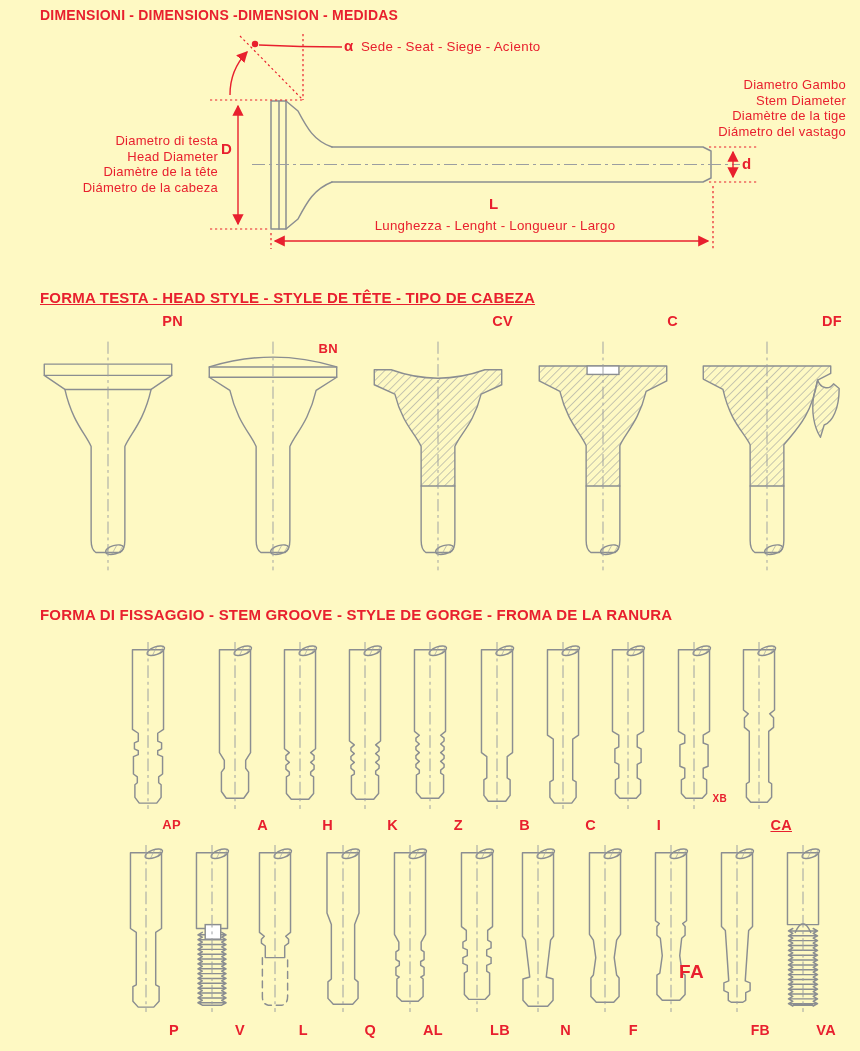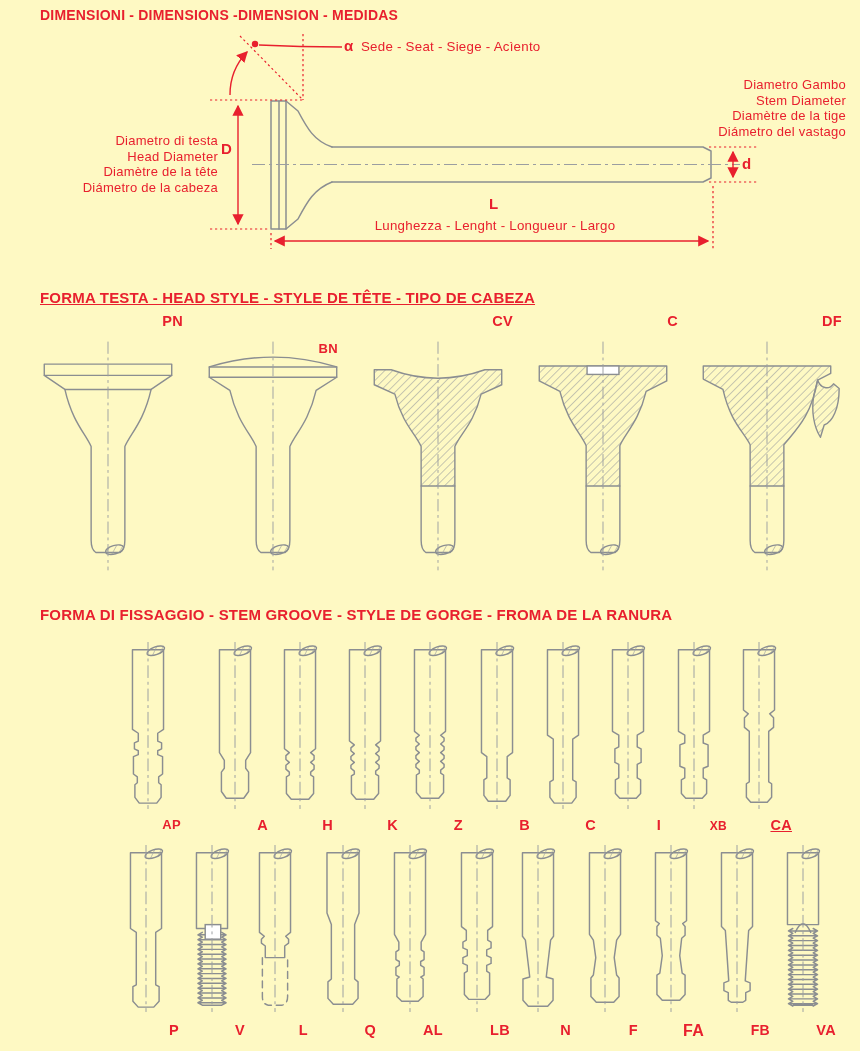--- a/index.html
+++ b/index.html
@@ -180,21 +180,21 @@
           <path class="ol" d="M18,10 L50,10 L50,94 L43.5,98 L43.5,110 L47.5,112 L47.5,126 L43.5,128 L43.5,142 L47,144 L47,158 L42.5,163 L25.5,163 L21,158 L21,144 L24.5,142 L24.5,128 L20.5,126 L20.5,112 L24.5,110 L24.5,98 L18,94 Z"></path>
           <ellipse class="hat" cx="42" cy="11" rx="9.5" ry="4" transform="rotate(-20 42 11)"></ellipse>
           <line class="cl" x1="34" y1="2" x2="34" y2="174"></line>
         </svg></div>
       <div class="abs lbl" style="left: 595px; top: 817px; width: 66px; font-size: 14.5px;">I</div>
       <div class="abs" style="left: 661px; top: 640px;"><svg width="66" height="171" viewBox="0 0 68 176">
           <path class="ol" d="M18,10 L50,10 L50,94 L43.5,98 L43.5,106 L48.5,108 L48.5,130 L43.5,132 L43.5,142 L47,144 L47,158 L42.5,163 L25.5,163 L21,158 L21,144 L24.5,142 L24.5,132 L19.5,130 L19.5,108 L24.5,106 L24.5,98 L18,94 Z"></path>
           <ellipse class="hat" cx="42" cy="11" rx="9.5" ry="4" transform="rotate(-20 42 11)"></ellipse>
           <line class="cl" x1="34" y1="2" x2="34" y2="174"></line>
         </svg></div>
-      <div class="abs lbl" style="left: 661px; top: 819px; width: 66px; font-size: 12px;">XB</div>
+      <div class="abs lbl" style="left: 661px; top: 793px; width: 66px; font-size: 10px;">XB</div>
       <div class="abs" style="left: 726px; top: 640px;"><svg width="66" height="171" viewBox="0 0 68 176">
           <path class="ol" d="M18,10 L50,10 L50,72 L45,76 L49,80 L49,90 L44,94 L44,146 L47,148 L47,162 L42.5,167 L25.5,167 L21,162 L21,148 L24,146 L24,94 L19,90 L19,80 L23,76 L18,72 Z"></path>
           <ellipse class="hat" cx="42" cy="11" rx="9.5" ry="4" transform="rotate(-20 42 11)"></ellipse>
           <line class="cl" x1="34" y1="2" x2="34" y2="174"></line>
         </svg></div>
       <div class="abs lbl" style="left: 726px; top: 817px; width: 66px; font-size: 14.5px; text-decoration: underline;">CA</div>
       <div class="abs" style="left: 113px; top: 843px;"><svg width="66" height="171" viewBox="0 0 68 176">
           <path class="ol" d="M18,10 L50,10 L50,88 L44,92 L44,146 L47.5,148 L47.5,163 L42,169 L26,169 L20.5,163 L20.5,148 L24,146 L24,92 L18,88 Z"></path>
           <ellipse class="hat" cx="42" cy="11" rx="9.5" ry="4" transform="rotate(-20 42 11)"></ellipse>
           <line class="cl" x1="34" y1="2" x2="34" y2="174"></line>
@@ -243,21 +243,21 @@
           <path class="ol" d="M18,10 L50,10 L50,94 L46,100 L43.5,118 L46,136 L48.5,139 L48.5,158 L43,164 L25,164 L19.5,158 L19.5,139 L22,136 L24.5,118 L22,100 L18,94 Z"></path>
           <ellipse class="hat" cx="42" cy="11" rx="9.5" ry="4" transform="rotate(-20 42 11)"></ellipse>
           <line class="cl" x1="34" y1="2" x2="34" y2="174"></line>
         </svg></div>
       <div class="abs lbl" style="left: 572px; top: 1022px; width: 66px; font-size: 14.5px;">F</div>
       <div class="abs" style="left: 638px; top: 843px;"><svg width="66" height="171" viewBox="0 0 68 176">
           <path class="ol" d="M18,10 L50,10 L50,80 L46,83 L48.5,86 L48.5,95 L45,98 L43,116 L45.5,134 L48.5,136 L48.5,156 L43,162 L25,162 L19.5,156 L19.5,136 L22.5,134 L25,116 L23,98 L19.5,95 L19.5,86 L22,83 L18,80 Z"></path>
           <ellipse class="hat" cx="42" cy="11" rx="9.5" ry="4" transform="rotate(-20 42 11)"></ellipse>
           <line class="cl" x1="34" y1="2" x2="34" y2="174"></line>
         </svg></div>
-      <div class="abs lbl" style="left: 638px; top: 1022px; width: 66px; font-size: 16px;">FA</div>
+      <div class="abs lbl" style="left: 638px; top: 961px; width: 66px; font-size: 19px;">FA</div>
       <div class="abs" style="left: 704px; top: 843px;"><svg width="66" height="171" viewBox="0 0 68 176">
           <path class="ol" d="M18,10 L50,10 L50,86 L46,90 L42.5,142 L47.5,144 L47.5,152 L43,154 L43,162 L40,164 L28,164 L25,162 L25,154 L20.5,152 L20.5,144 L25.5,142 L22,90 L18,86 Z"></path>
           <ellipse class="hat" cx="42" cy="11" rx="9.5" ry="4" transform="rotate(-20 42 11)"></ellipse>
           <line class="cl" x1="34" y1="2" x2="34" y2="174"></line>
         </svg></div>
       <div class="abs lbl" style="left: 704px; top: 1022px; width: 66px; font-size: 14px;">FB</div>
       <div class="abs" style="left: 770px; top: 843px;"><svg width="66" height="171" viewBox="0 0 68 176">
           <path class="ol" d="M18,10 L50,10 L50,84 L18,84 Z"></path>
           <path class="ol" d="M23.5,88 L19,90.5 L23.5,93 M44.5,88 L49,90.5 L44.5,93 M20.5,90.5 L47.5,90.5 M23.5,93 L19,95.5 L23.5,98 M44.5,93 L49,95.5 L44.5,98 M20.5,95.5 L47.5,95.5 M23.5,98 L19,100.5 L23.5,103 M44.5,98 L49,100.5 L44.5,103 M20.5,100.5 L47.5,100.5 M23.5,103 L19,105.5 L23.5,108 M44.5,103 L49,105.5 L44.5,108 M20.5,105.5 L47.5,105.5 M23.5,108 L19,110.5 L23.5,113 M44.5,108 L49,110.5 L44.5,113 M20.5,110.5 L47.5,110.5 M23.5,113 L19,115.5 L23.5,118 M44.5,113 L49,115.5 L44.5,118 M20.5,115.5 L47.5,115.5 M23.5,118 L19,120.5 L23.5,123 M44.5,118 L49,120.5 L44.5,123 M20.5,120.5 L47.5,120.5 M23.5,123 L19,125.5 L23.5,128 M44.5,123 L49,125.5 L44.5,128 M20.5,125.5 L47.5,125.5 M23.5,128 L19,130.5 L23.5,133 M44.5,128 L49,130.5 L44.5,133 M20.5,130.5 L47.5,130.5 M23.5,133 L19,135.5 L23.5,138 M44.5,133 L49,135.5 L44.5,138 M20.5,135.5 L47.5,135.5 M23.5,138 L19,140.5 L23.5,143 M44.5,138 L49,140.5 L44.5,143 M20.5,140.5 L47.5,140.5 M23.5,143 L19,145.5 L23.5,148 M44.5,143 L49,145.5 L44.5,148 M20.5,145.5 L47.5,145.5 M23.5,148 L19,150.5 L23.5,153 M44.5,148 L49,150.5 L44.5,153 M20.5,150.5 L47.5,150.5 M23.5,153 L19,155.5 L23.5,158 M44.5,153 L49,155.5 L44.5,158 M20.5,155.5 L47.5,155.5 M23.5,158 L19,160.5 L23.5,163 M44.5,158 L49,160.5 L44.5,163 M20.5,160.5 L47.5,160.5 M23.5,163 L19,165.5 L23.5,168 M44.5,163 L49,165.5 L44.5,168 M20.5,165.5 L47.5,165.5 M24,167 H44"></path>
           <path class="ol" d="M26,92 Q34,74 42,92"></path>

